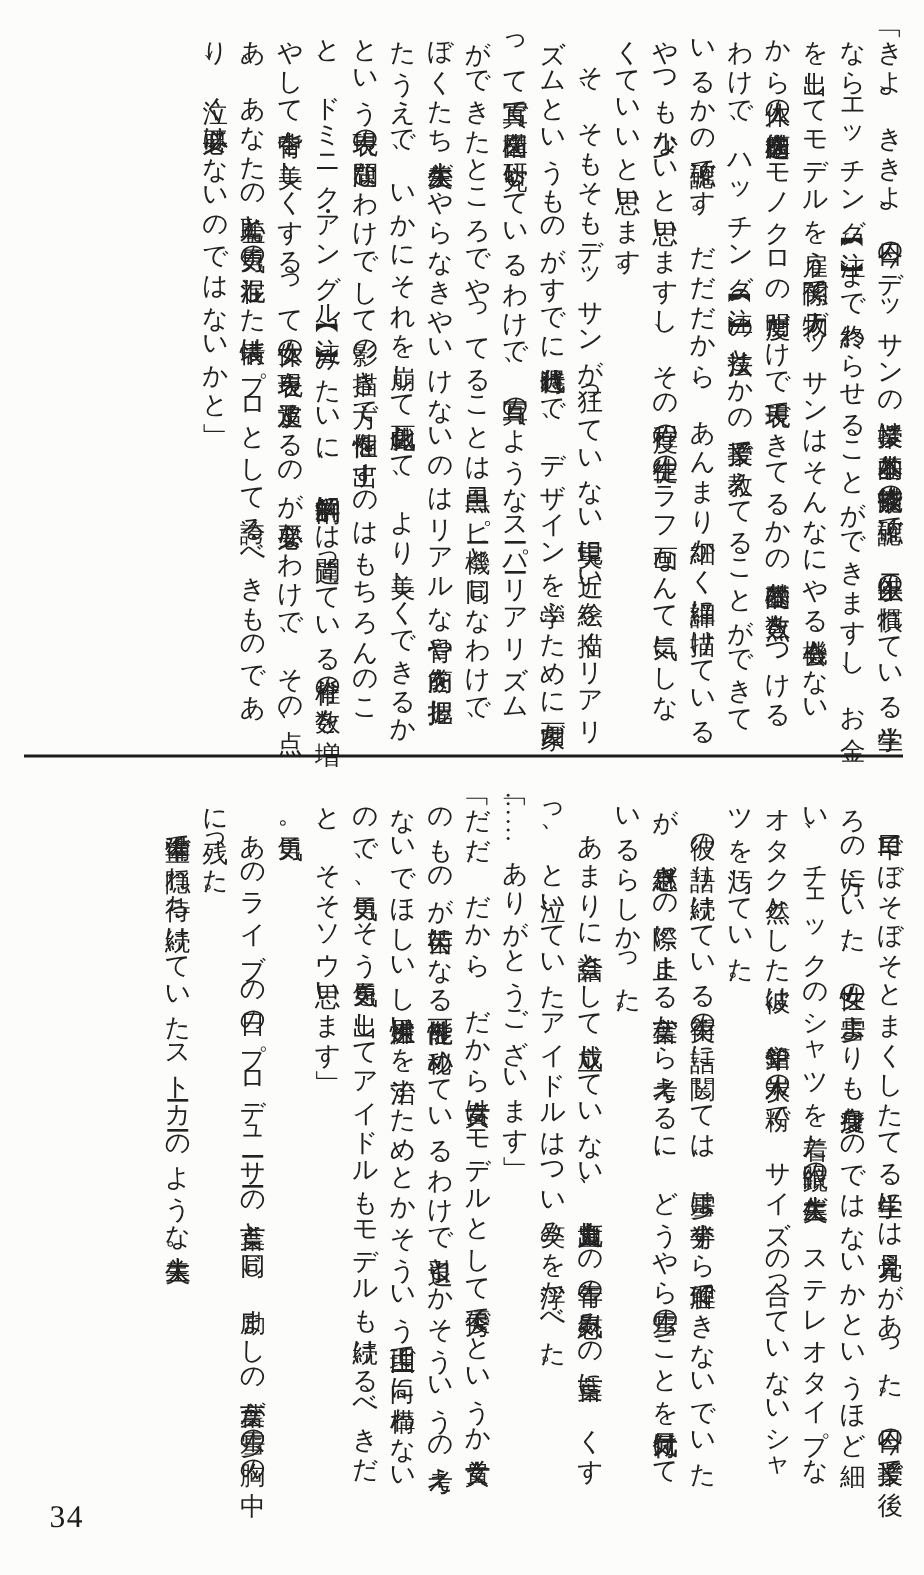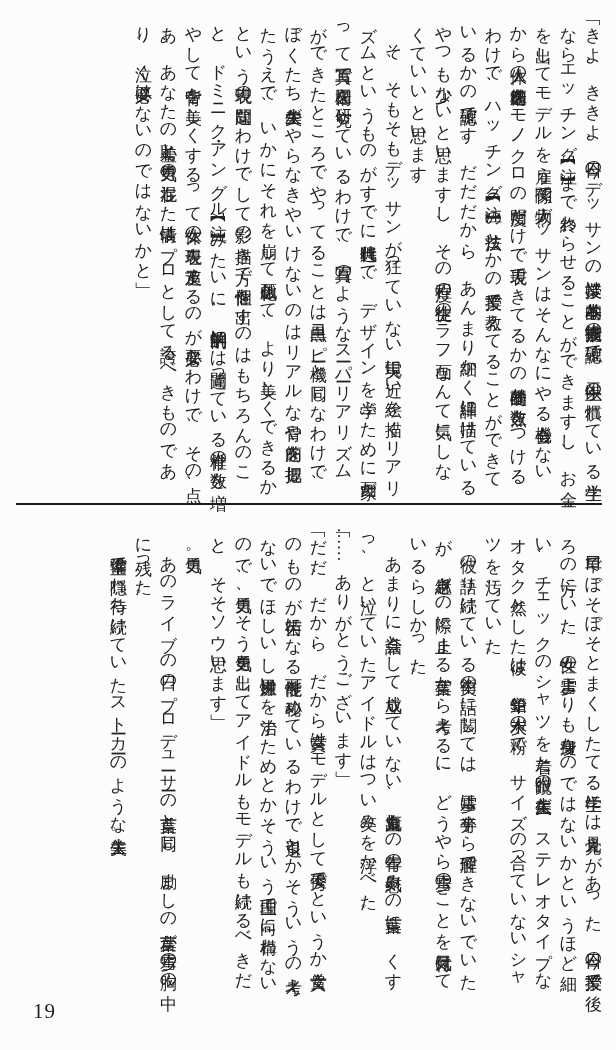--- a/index.html
+++ b/index.html
@@ -78,15 +78,15 @@
     <p class="indent">早口でぼそぼそとまくしたてる学生には見覚えがあった。今日の授業で後ろの方にいた、女性の雪歩よりも痩身なのではないかというほど細い、チェックのシャツを着た眼鏡の美大生だ。ステレオタイプなオタク然とした彼は、鉛筆や木炭の粉で、サイズの合っていないシャツを汚していた。</p>
     <p class="indent">彼の語り続けている美術の話に関しては、雪歩は半分すら理解できないでいたが、息継ぎの際に止まる言葉から考えるに、どうやら雪歩のことを元気付けているらしかった。</p>
     <p class="indent">あまりに会話として成立していない、童貞丸出しの青年の気慰みの言葉に、くすっ、と泣いていたアイドルはつい笑みを浮かべた。</p>
     <p>「……ありがとうございます」</p>
     <p>「だだ、だから、だから貴女はモデルとして優秀でというか貴女そのものが芸術になる可能性を秘めているわけで引退とかそういうの考えないでほしいし男性嫌いを治すためとかそういう理由で一向に構わないので、勇気、そう勇気を出してアイドルもモデルも続けるべきだと、そそソウ思います」</p>
     <p class="indent">勇気。</p>
     <p class="indent">あのライブの日のプロデューサーの言葉と同じ、励ましの言葉が雪歩の胸の中に残った。</p>
     <p class="indent">準備室で隠れ待ち続けていたストーカーのような美大生。</p>
   </section>
 
-  <div class="page-number">19</div>
+  <div class="page-number">34</div>
 
 </div>
 
 </body></html>

